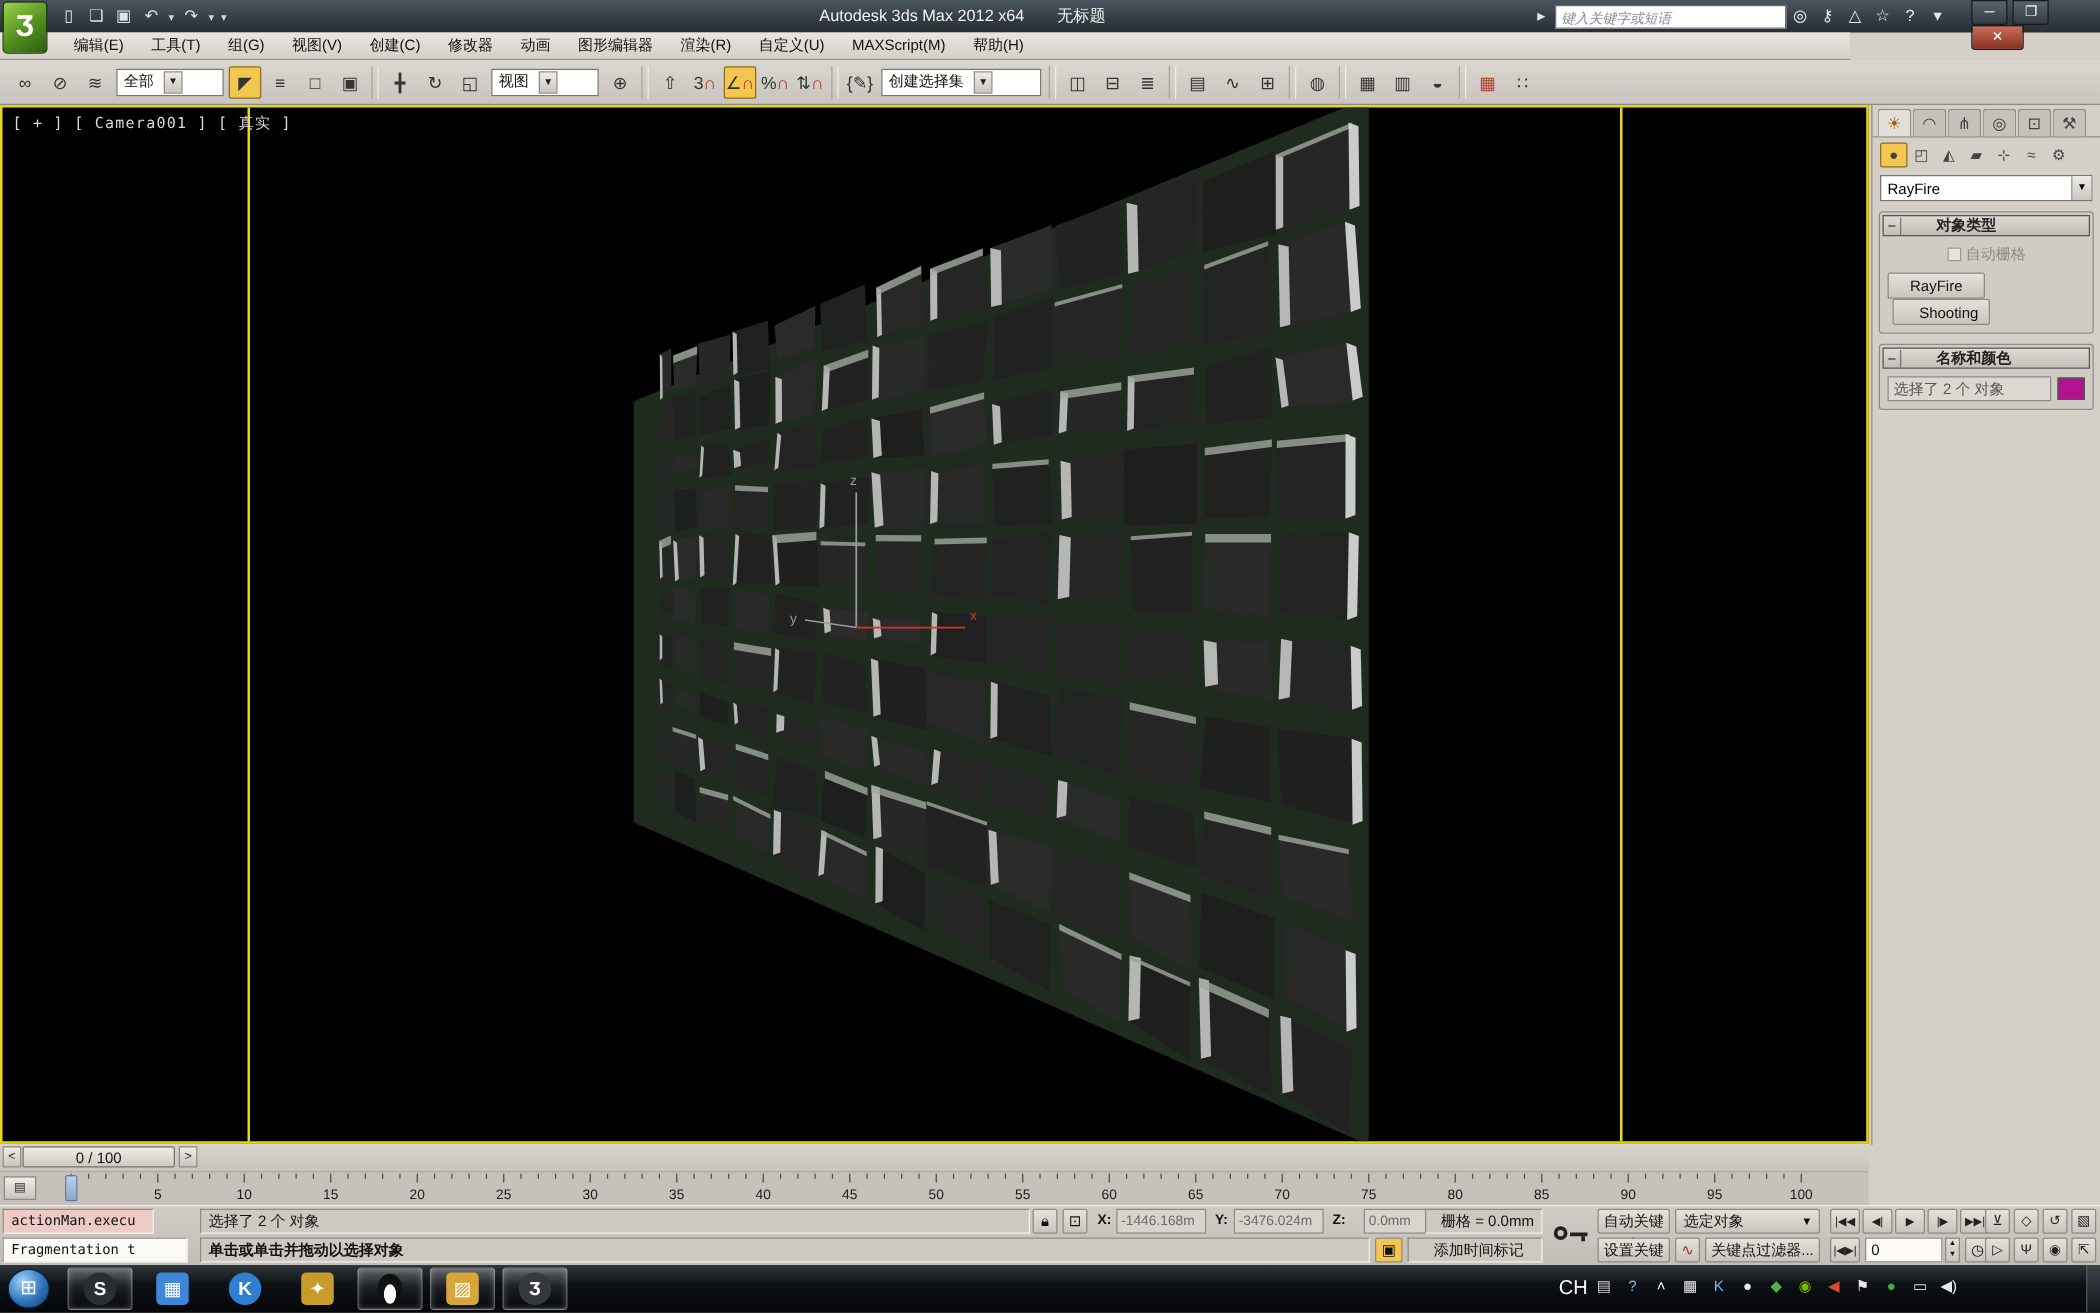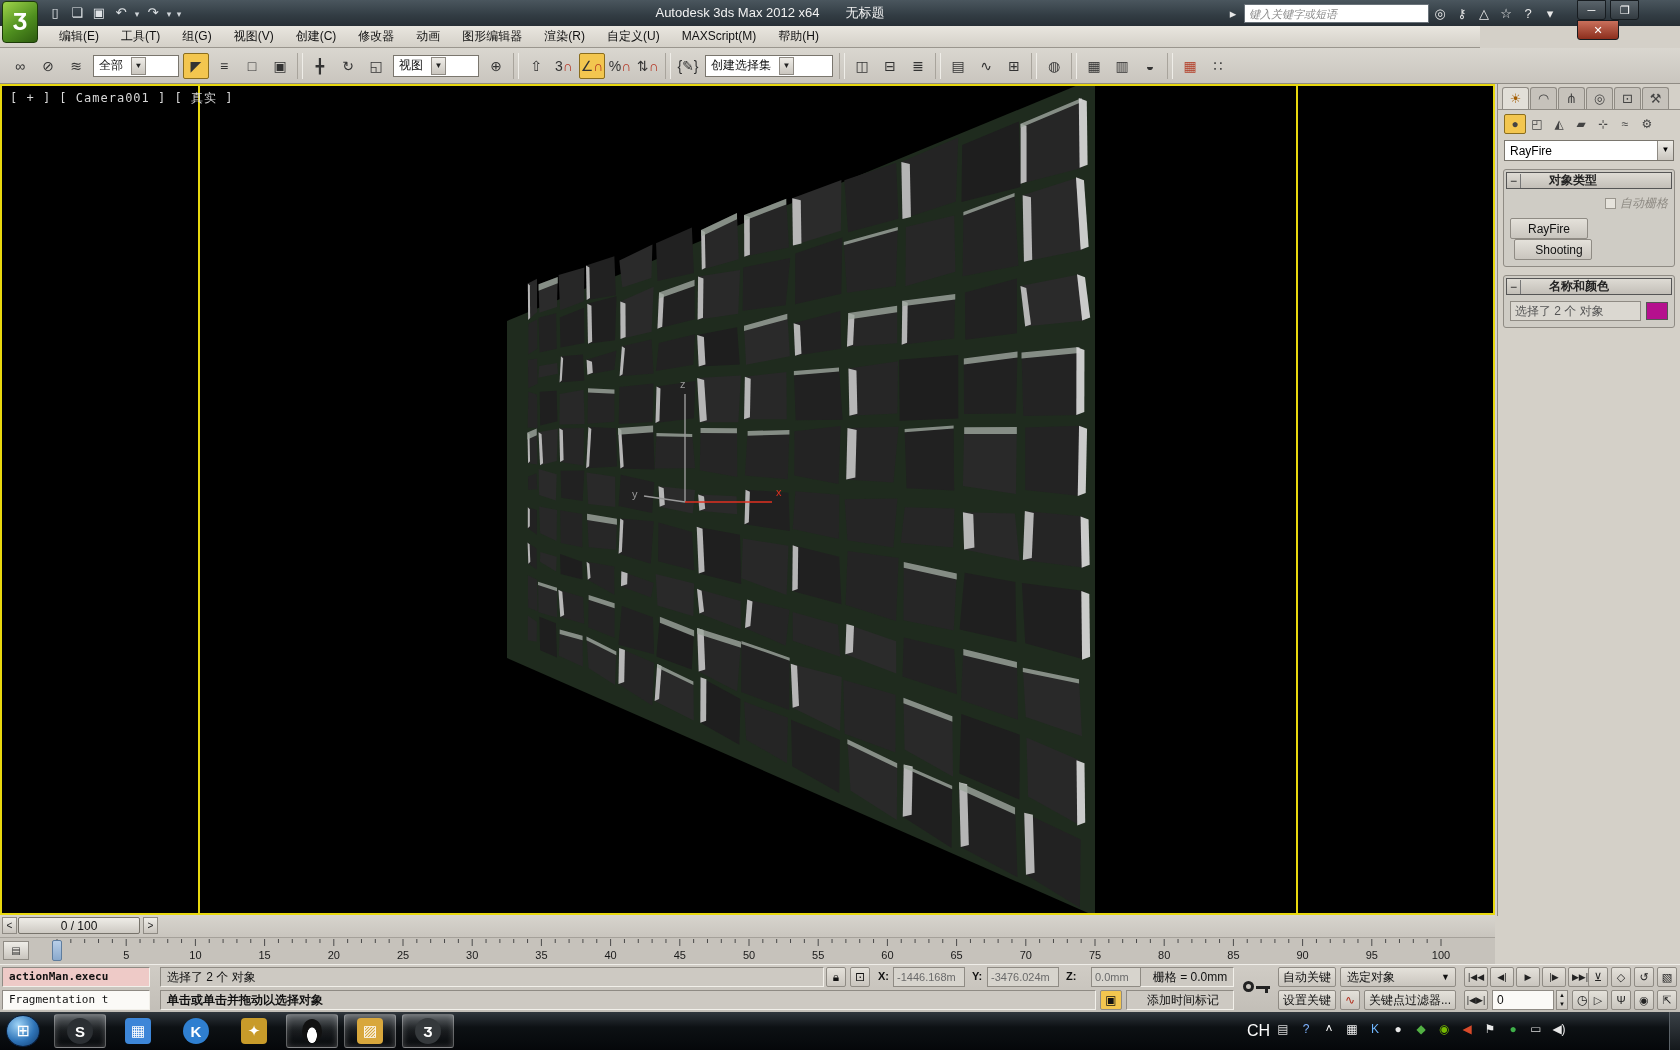--- a/index.html
+++ b/index.html
@@ -71,21 +71,21 @@
   #objdrop { margin:2px 6px 8px 6px; height:21px; background:#fff; border:1px solid #7a766e;
     display:flex; align-items:center; padding-left:5px; }
   #objdrop .arrow { margin-left:auto; width:16px; height:19px; background:linear-gradient(#efede8,#cac6bf);
     border-left:1px solid #8f8b84; font-size:8px; text-align:center; line-height:18px; }
   .rollout { margin:4px 5px 8px 5px; border:1px solid #8f8b84; border-radius:3px; padding:2px; background:#cfccc5;}
   .rhead { border:1px solid #555; background:linear-gradient(#dedbd4,#c3bfb8); height:17px;
     display:flex; align-items:center; font-weight:bold; color:#222; }
   .rhead .minus { width:14px; text-align:center; border-right:1px solid #777; margin-right:28px; font-weight:normal; }
   .rhead .rtitle { flex:0 0 auto; }
   .rbody { padding:6px 4px 4px 4px; }
-  .chkrow { color:#8f8b84; text-align:right; margin-bottom:6px;font-style:italic; }
+  .chkrow { color:#8f8b84; text-align:center; margin-bottom:6px; }
   .chk { display:inline-block; width:11px; height:11px; border:1px solid #9a968e; background:#e6e3dc;
     vertical-align:-2px; margin-right:4px; }
   .pbtn { display:inline-block; width:78px; height:21px; background:linear-gradient(#e4e1da,#c9c5be);
     border:1px solid #8f8b84; border-radius:2px; text-align:center; line-height:20px; color:#111; }
   .pbtn + .pbtn { margin-left:4px;padding-left:12px; }
   #namerow { display:flex; align-items:center; }
   #namefield { flex:1; height:20px; border:1px solid #8f8b84; background:#dbd8d1; color:#555;
     line-height:19px; padding-left:4px; }
   #colorswatch { width:22px; height:18px; border:1px solid #555; margin-left:5px; }
 
@@ -101,21 +101,21 @@
   #minicurve { position:absolute; left:3px; top:3px; width:26px; height:19px; background:linear-gradient(#efede8,#c9c5be);
     border:1px solid #8f8b84; font-size:10px; text-align:center; line-height:18px; color:#333; }
   #framemark { position:absolute; top:2px; width:10px; height:21px; background:linear-gradient(#b9cfe8,#8aa9cc);
     border:1px solid #5f7d9e; border-radius:2px; }
 
   
   #statusbar { position:absolute; left:0; top:964px; width:1680px; height:48px;
     background:linear-gradient(#d0ccc5,#c2beb7); border-top:1px solid #efede8; color:#111; }
   .sunken { position:absolute; border:1px solid #8f8b84; border-bottom-color:#f2f0ea; border-right-color:#f2f0ea;
     background:#cdc9c2; line-height:18px; padding-left:6px; height:20px; }
-  #mxs1 { left:2px; top:2px; width:148px; background:#eecac7; font-family:"DejaVu Sans Mono",monospace; font-size:11px;font-weight:bold;}
+  #mxs1 { left:2px; top:2px; width:121px; background:#eecac7; font-family:"DejaVu Sans Mono",monospace; font-size:11px;}
   #mxs2 { left:2px; top:25px; width:148px; background:#fbfaf7; font-family:"DejaVu Sans Mono",monospace; font-size:11px;}
   #statusline { left:160px; top:2px; width:664px; }
   #promptline { left:160px; top:25px; width:936px;font-weight:bold; }
   .sbtn { position:absolute; height:20px; background:linear-gradient(#e4e1da,#c9c5be); border:1px solid #8f8b84;
     border-radius:2px; text-align:center; line-height:19px; }
   .coordlbl { position:absolute; top:5px; font-weight:bold; font-size:11px; }
   .coordfld { position:absolute; top:2px; height:20px; background:#d7d4cd; border:1px solid #8f8b84;
     color:#6a6a6a; line-height:18px; padding:0 3px; overflow:hidden; white-space:nowrap; font-size:11px; }
   #gridbox { left:1140px; top:2px; width:94px; line-height:19px; text-align:center; }
   #timetag { left:1126px; top:25px; width:108px; line-height:19px; text-align:center; }

